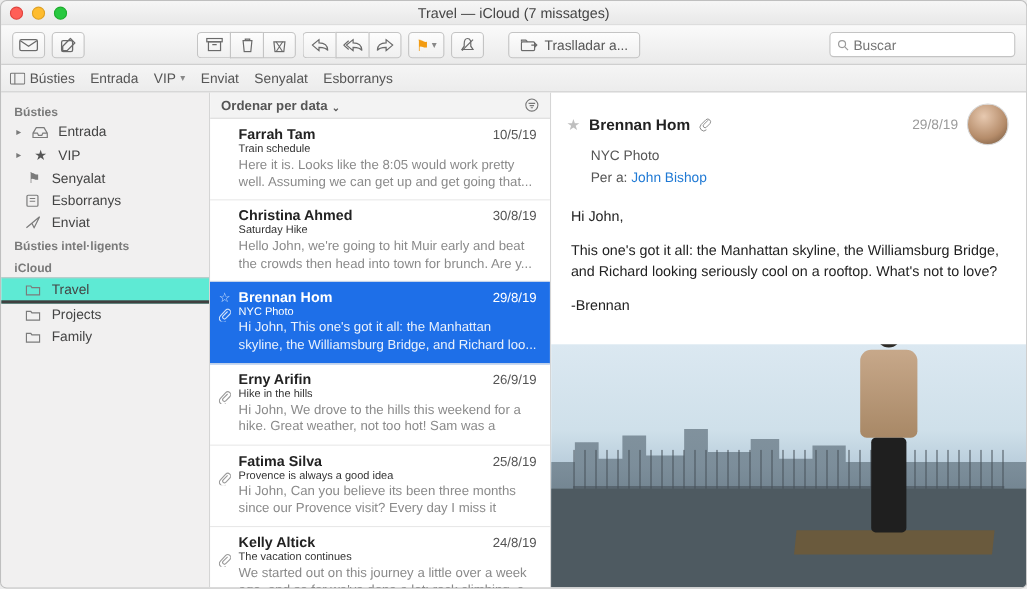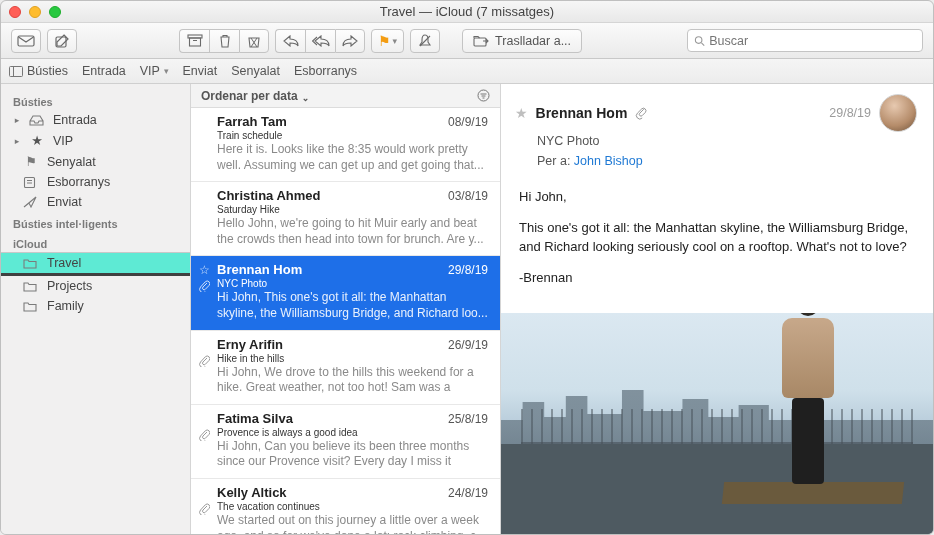--- a/index.html
+++ b/index.html
@@ -19,21 +19,21 @@
   .toolbar { height: 36px; background: linear-gradient(#fafafa,#eaeaea); border-bottom:1px solid #c8c8c8; display:flex; align-items:center; padding:0 10px; gap:6px; }
   .tbtn { height:24px; min-width:30px; background:linear-gradient(#fdfdfd,#f0f0f0); border:1px solid #c4c4c4; border-radius:4px; display:inline-flex; align-items:center; justify-content:center; color:#555; font-size:14px; }
   .tbtn.group { border-radius:0; border-right:0; }
   .tbtn.group.first { border-radius:4px 0 0 4px; }
   .tbtn.group.last { border-radius:0 4px 4px 0; border-right:1px solid #c4c4c4; }
   .tseg { display:flex; }
   .flag-btn { display:flex; align-items:center; gap:2px; padding:0 6px; }
   .flag-dot { color:#f39c12; }
   .move-btn { padding:0 10px; gap:6px; font-size:12.5px; color:#555; }
   .spacer { flex:1; }
-  .search { width:236px; height:23px; background:#fff; border:1px solid #c4c4c4; border-radius:4px; display:flex; align-items:center; padding:0 6px; gap:4px; color:#999; font-size:12.5px; }
+  .search { width:169px; height:23px; background:#fff; border:1px solid #c4c4c4; border-radius:4px; display:flex; align-items:center; padding:0 6px; gap:4px; color:#999; font-size:12.5px; }
   .search input { border:0; outline:0; width:100%; font-size:12.5px; background:transparent; }
 
   
   .favbar { height:25px; background:linear-gradient(#f5f5f5,#ececec); border-bottom:1px solid #cfcfcf; display:flex; align-items:center; padding:0 8px; gap:14px; font-size:12.5px; color:#555; }
   .favbtn { display:flex; align-items:center; gap:4px; cursor:default; }
   .favbtn .caret { font-size:9px; color:#888; }
 
   
   .columns { flex:1; display:flex; overflow:hidden; }
 
@@ -313,29 +313,29 @@
             <line x1="3.5" y1="5" x2="9.5" y2="5" stroke="#777"></line>
             <line x1="4.5" y1="7" x2="8.5" y2="7" stroke="#777"></line>
             <line x1="5.5" y1="9" x2="7.5" y2="9" stroke="#777"></line>
           </svg>
       </span>
     </div>
     <div class="messages" id="messages">
         <div class="msg">
           <div class="row1">
             <span class="from">Farrah Tam</span>
-            <span class="date">08/9/19</span>
+            <span class="date">10/5/19</span>
           </div>
           <div class="subj">Train schedule</div>
-          <div class="prev">Here it is. Looks like the 8:35 would work pretty well. Assuming we can get up and get going that...</div>
+          <div class="prev">Here it is. Looks like the 8:05 would work pretty well. Assuming we can get up and get going that...</div>
         </div>
         <div class="msg">
           <div class="row1">
             <span class="from">Christina Ahmed</span>
-            <span class="date">03/8/19</span>
+            <span class="date">30/8/19</span>
           </div>
           <div class="subj">Saturday Hike</div>
           <div class="prev">Hello John, we're going to hit Muir early and beat the crowds then head into town for brunch. Are y...</div>
         </div>
         <div class="msg selected">
           <span class="star">☆</span>
           <span class="clip">
             <svg width="11" height="12" viewBox="0 0 11 12">
               <path d="M8 3 L4 7 a1.6 1.6 0 0 0 2.3 2.3 L10 5.5 a2.6 2.6 0 0 0 -3.7 -3.7 L1.5 7 a3.4 3.4 0 0 0 4.8 4.8" fill="none" stroke="currentColor" stroke-width="1"></path>
             </svg>

